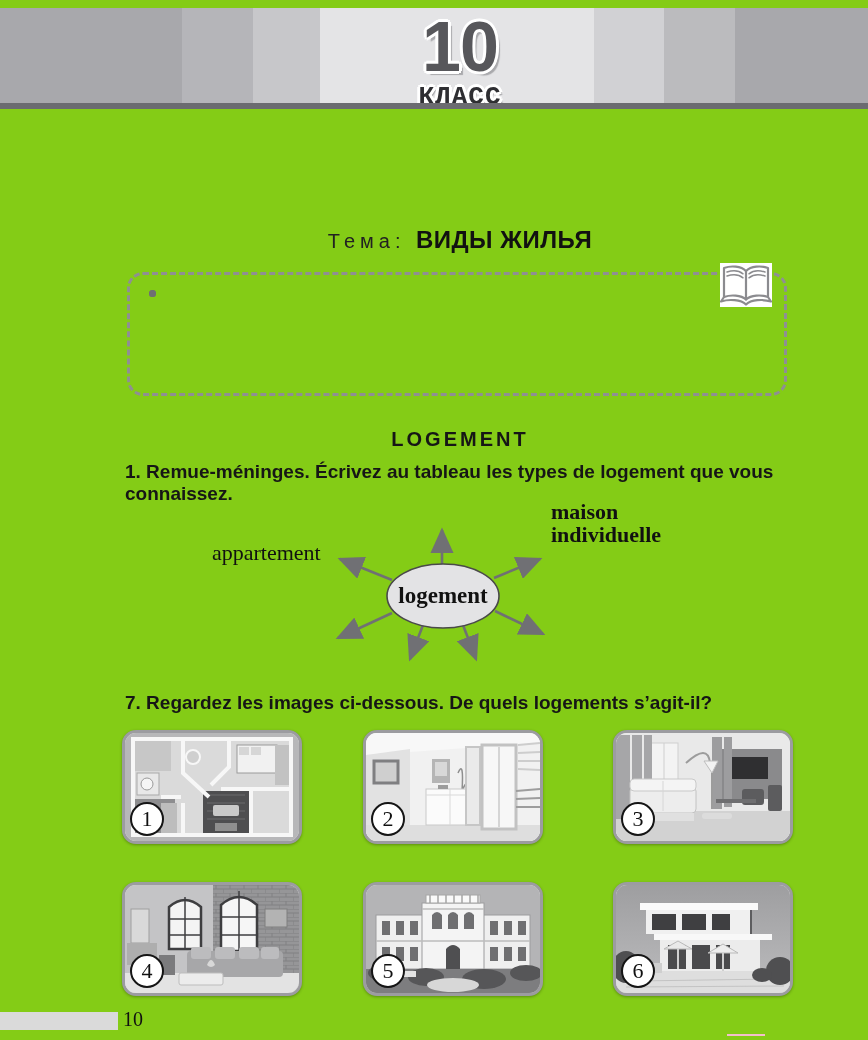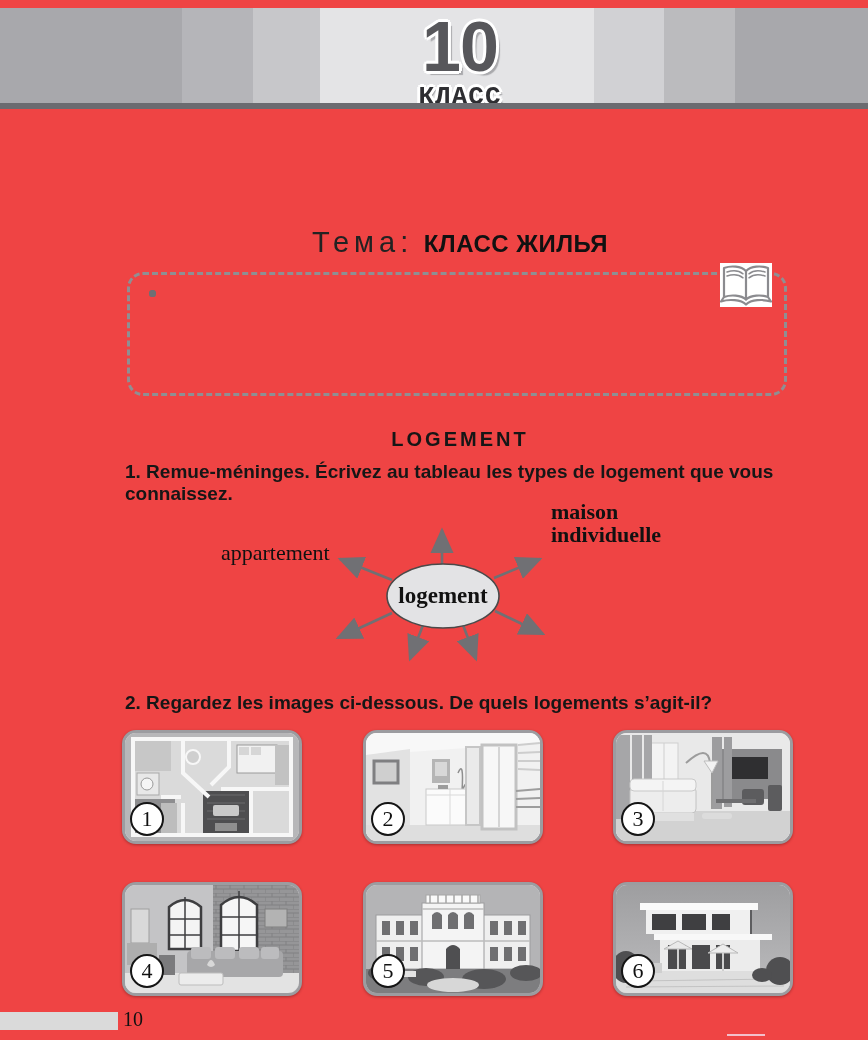--- a/index.html
+++ b/index.html
@@ -1,37 +1,37 @@
 <!DOCTYPE html>
 <html><head>
 <meta charset="utf-8">
 <style>
   html,body{margin:0;padding:0;background:#fff;}
-  .page{position:relative;width:868px;height:1040px;background:#ef4444;overflow:hidden;
+  .page{position:relative;width:868px;height:1040px;background:#84cc16;overflow:hidden;
         font-family:"Liberation Sans",sans-serif;color:#1f1f1f;}
 
   
   .banner{position:absolute;left:0;top:8px;width:868px;height:95px;
     background:linear-gradient(90deg,
       #a8a8ac 0 182px,#b5b5b9 182px 253px,#c7c7ca 253px 320px,
       #e4e4e6 320px 594px,#d1d1d4 594px 664px,#bbbbbe 664px 735px,#a8a8ac 735px 100%);}
   .banner-bar{position:absolute;left:0;top:103px;width:868px;height:6px;background:#6b6b70;}
   .banner-text{position:absolute;left:52px;right:0;top:4px;text-align:center;line-height:1;}
   .grade-number{font-size:70px;font-weight:bold;color:#57575b;letter-spacing:-1px;
     text-shadow:-3px 0 0 #fff,3px 0 0 #fff,0 -3px 0 #fff,0 3px 0 #fff,
       -2px -2px 0 #fff,2px -2px 0 #fff,-2px 2px 0 #fff,2px 2px 0 #fff,4px 4px 1px rgba(80,80,85,.4);}
   .grade-label{margin-top:2px;font-size:26px;font-weight:bold;color:#2e2e32;letter-spacing:1px;
     text-shadow:-3px 0 0 #fff,3px 0 0 #fff,0 -3px 0 #fff,0 3px 0 #fff,
       -2px -2px 0 #fff,2px -2px 0 #fff,-2px 2px 0 #fff,2px 2px 0 #fff,3px 3px 1px rgba(80,80,85,.4);font-family:Liberation Mono, monospace;}
 
   
   .section-title{position:absolute;left:52px;right:0;top:172px;text-align:center;
     font-size:25px;color:#2c2c2c;letter-spacing:.5px;}
   .topic-line{position:absolute;left:52px;right:0;top:226px;text-align:center;}
-  .topic-prefix{font-size:29px;letter-spacing:5px;color:#222;}
+  .topic-prefix{font-size:20px;letter-spacing:5px;color:#222;}
   .topic-title{font-size:24px;font-weight:bold;color:#111;margin-left:6px;letter-spacing:.5px;}
   .lesson-title{position:absolute;left:52px;right:0;top:428px;text-align:center;
     font-size:20px;font-weight:bold;letter-spacing:3px;color:#161616;}
 
   
   .tasks-box{position:absolute;left:127px;top:272px;width:660px;height:124px;box-sizing:border-box;
     border:3px dashed #8f8f93;border-radius:16px;padding:6px 14px 6px 14px;}
   .tasks-heading{font-size:19.5px;line-height:25px;color:#1c1c1c;}
   .task-item{position:relative;padding-left:21px;font-size:19px;line-height:24.5px;
     text-align:justify;color:#1c1c1c;}
@@ -40,21 +40,21 @@
 
   
   .exercise{position:absolute;left:125px;width:692px;font-size:19px;font-weight:bold;
     line-height:22px;color:#161616;}
   .ex1{top:461px;}
   .ex2{top:692px;}
 
   
   .mindmap-svg{position:absolute;left:180px;top:518px;}
   .mm-label{position:absolute;font-family:"Liberation Serif",serif;font-size:22px;color:#111;}
-  .mm-appartement{left:221px;top:540px;text-align:center;}
+  .mm-appartement{left:212px;top:540px;text-align:center;}
   .mm-maison{left:551px;top:500px;width:122px;line-height:23px;font-weight:bold;}
   .mm-center{position:absolute;left:387px;top:583px;width:112px;text-align:center;
     font-family:"Liberation Serif",serif;font-size:23px;font-weight:bold;color:#111;}
 
   
   .fig{position:absolute;width:180px;height:114px;box-sizing:border-box;
     border:3px solid #9c9ca0;border-radius:14px;overflow:hidden;background:#e9e9e9;
     box-shadow:0 1px 3px rgba(0,0,0,.3);}
   .fig svg{display:block;width:100%;height:100%;}
   .badge{position:absolute;left:5px;bottom:5px;width:34px;height:34px;box-sizing:border-box;
@@ -78,21 +78,21 @@
   <div class="banner">
     <div class="banner-text">
       <div class="grade-number">10</div>
       <div class="grade-label">КЛАСС</div>
     </div>
   </div>
   <div class="banner-bar"></div>
 
   <div class="topic-line">
     <span class="topic-prefix">Тема:</span>
-    <span class="topic-title">КЛАСС ЖИЛЬЯ</span>
+    <span class="topic-title">ВИДЫ ЖИЛЬЯ</span>
   </div>
 
   <div class="tasks-box">
     <div class="task-item">
       <span class="bullet"></span>
     </div>
     <div class="task-item">
       <span class="bullet"></span>
     </div>
     <div class="book-icon">
@@ -128,21 +128,21 @@
       <line x1="243" y1="107" x2="230" y2="141"></line>
       <line x1="283" y1="107" x2="296" y2="141"></line>
       <line x1="315" y1="93" x2="363" y2="116"></line>
     </g>
     <ellipse cx="263" cy="78" rx="56" ry="32" fill="#e3e3e5" stroke="#4a4a4a" stroke-width="1.6"></ellipse>
   </svg>
   <div class="mm-center">logement</div>
   <div class="mm-label mm-appartement">appartement</div>
   <div class="mm-label mm-maison">maison individuelle</div>
 
-  <div class="exercise ex2">2. Regardez les images ci-dessous. De quels logements s’agit-il?</div>
+  <div class="exercise ex2">7. Regardez les images ci-dessous. De quels logements s’agit-il?</div>
 
   <div class="fig f1" title="3D floor plan of an apartment">
     <svg viewBox="0 0 174 108" preserveAspectRatio="none">
       <rect width="174" height="108" fill="#b7b7b9"></rect>
       <rect x="7" y="5" width="160" height="98" fill="#dadada"></rect>
       <rect x="78" y="58" width="46" height="42" fill="#4e4e50"></rect>
       <g stroke="#6a6a6c" stroke-width="1">
         <line x1="82" y1="62" x2="120" y2="62"></line>
           <line x1="82" y1="70" x2="120" y2="70"></line>
         <line x1="82" y1="78" x2="120" y2="78"></line>

